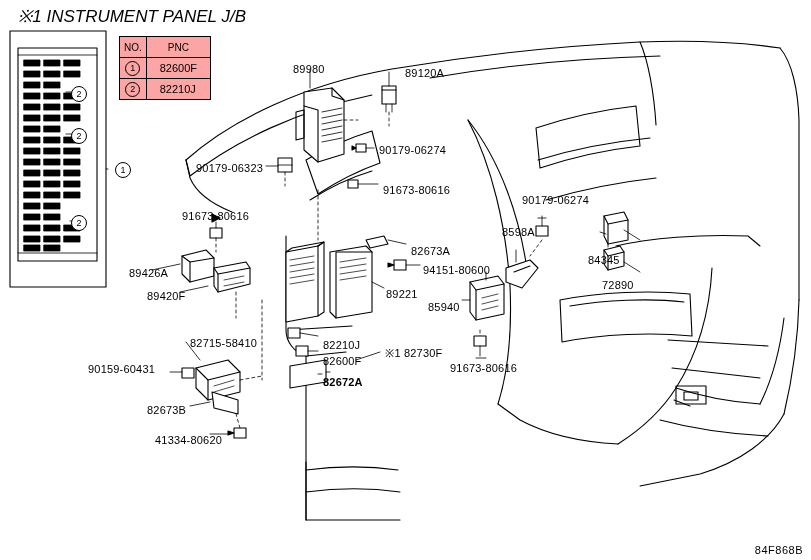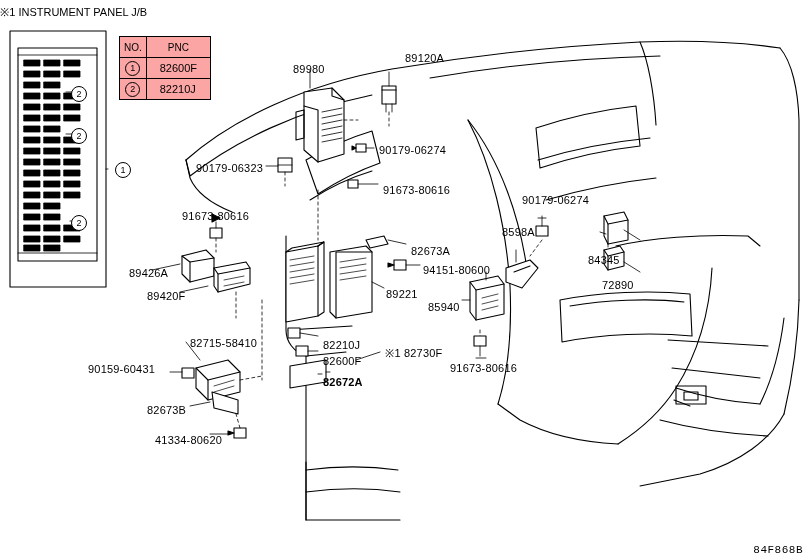--- a/index.html
+++ b/index.html
@@ -16,30 +16,30 @@
   .lbl{
     position:absolute;
     font-size:11px;
     font-family:"Liberation Sans", sans-serif;
     color:#000;
     white-space:nowrap;
     letter-spacing:0.2px;
   }
   .title{
     position:absolute;
-    left:0;top:4px;
-    font-size:11px;
+    left:18px;top:4px;
+    font-size:17px;
     white-space:nowrap;
+    font-style:italic;
   }
   .footer{
     position:absolute;
     right:8px;bottom:4px;
     font-size:11px;
     letter-spacing:0.5px;
-    font-family:Liberation Mono, monospace;
   }
   
   .pnc-table{
     position:absolute;
     left:119px;top:36px;
     width:92px;
     border:1px solid #000;
     border-collapse:collapse;
     font-size:11px;
     background:#fca5a5;
@@ -344,21 +344,21 @@
     </tr>
   </tbody>
     </table>
 
   <div class="badge" style="left:115px;top:162px;">1</div>
   <div class="badge" style="left:71px;top:86px;">2</div>
   <div class="badge" style="left:71px;top:128px;">2</div>
   <div class="badge" style="left:71px;top:215px;">2</div>
 
   <div class="lbl" style="left:293px;top:63px;">89980</div>
-  <div class="lbl" style="left:369px;top:52px;padding-left:36px;">89120A</div>
+  <div class="lbl" style="left:369px;top:67px;padding-left:36px;">89120A</div>
   <div class="lbl" style="left:379px;top:144px;">90179-06274</div>
   <div class="lbl" style="left:196px;top:162px;">90179-06323</div>
   <div class="lbl" style="left:383px;top:184px;">91673-80616</div>
   <div class="lbl" style="left:522px;top:194px;">90179-06274</div>
   <div class="lbl" style="left:182px;top:210px;">91673-80616</div>
   <div class="lbl" style="left:502px;top:226px;">8598A</div>
   <div class="lbl" style="left:588px;top:254px;">84345</div>
   <div class="lbl" style="left:411px;top:245px;">82673A</div>
   <div class="lbl" style="left:423px;top:264px;">94151-80600</div>
   <div class="lbl" style="left:602px;top:279px;">72890</div>

